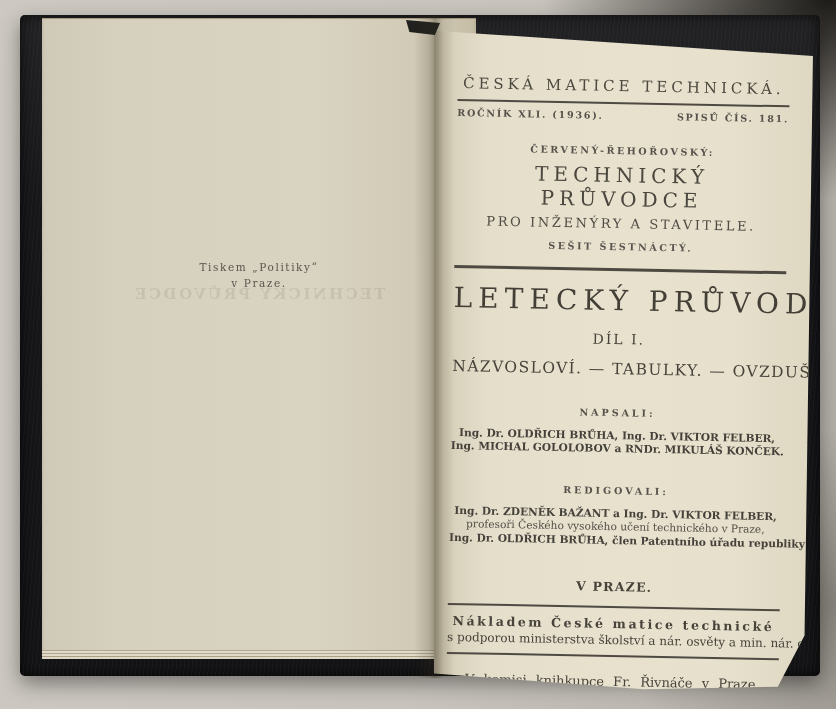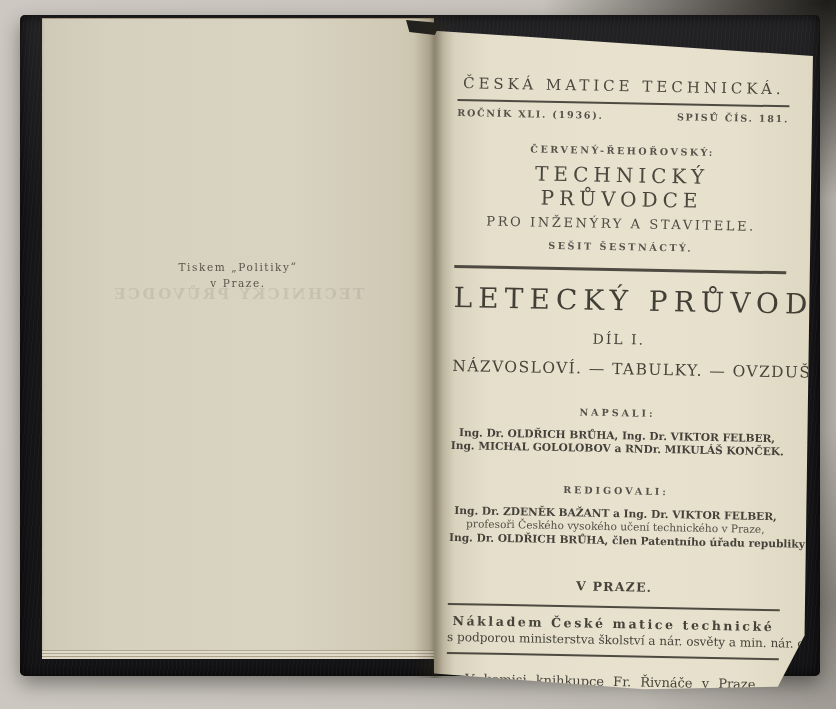--- a/index.html
+++ b/index.html
@@ -21,20 +21,21 @@
     position:absolute;inset:0;border-radius:5px;
     background:repeating-linear-gradient(95deg, rgba(255,255,255,0.05) 0 1px, transparent 1px 4px);
     opacity:.5;
   }
   .page{position:absolute;}
   .page-left{
     left:42px;top:18px;width:392px;height:640px;
     background:linear-gradient(90deg,#cfc9b8 0%,#d6d0bf 18%,#d9d3c2 62%,#cfc8b3 92%,#c4bca4 100%);
     border-top:1px solid rgba(130,110,80,0.55);
     box-shadow:inset 0 -2px 3px rgba(90,75,50,0.25);
+    padding-left:42px;
   }
   .page-left .stack-edges{
     position:absolute;left:0;right:0;bottom:0;height:9px;
     background:repeating-linear-gradient(180deg, rgba(125,108,78,0.40) 0 1px, rgba(226,220,203,0.9) 1px 3px);
   }
   .imprint{
     position:absolute;left:0;right:0;top:240px;text-align:center;
     font-size:10.5px;letter-spacing:1.6px;line-height:16px;color:#59554c;
   }
   .ghost{

